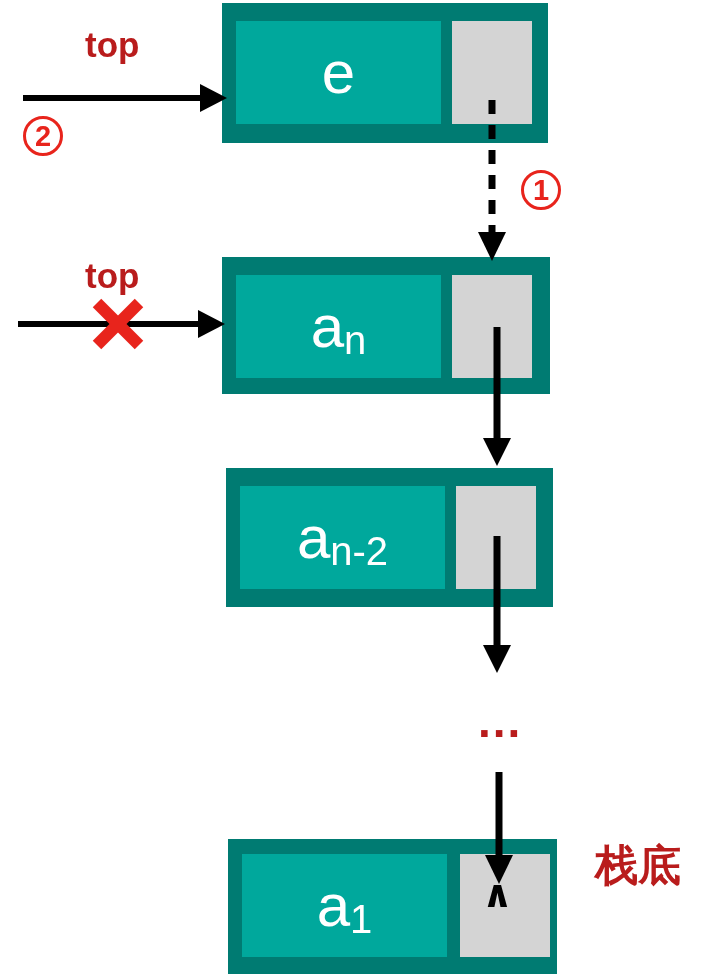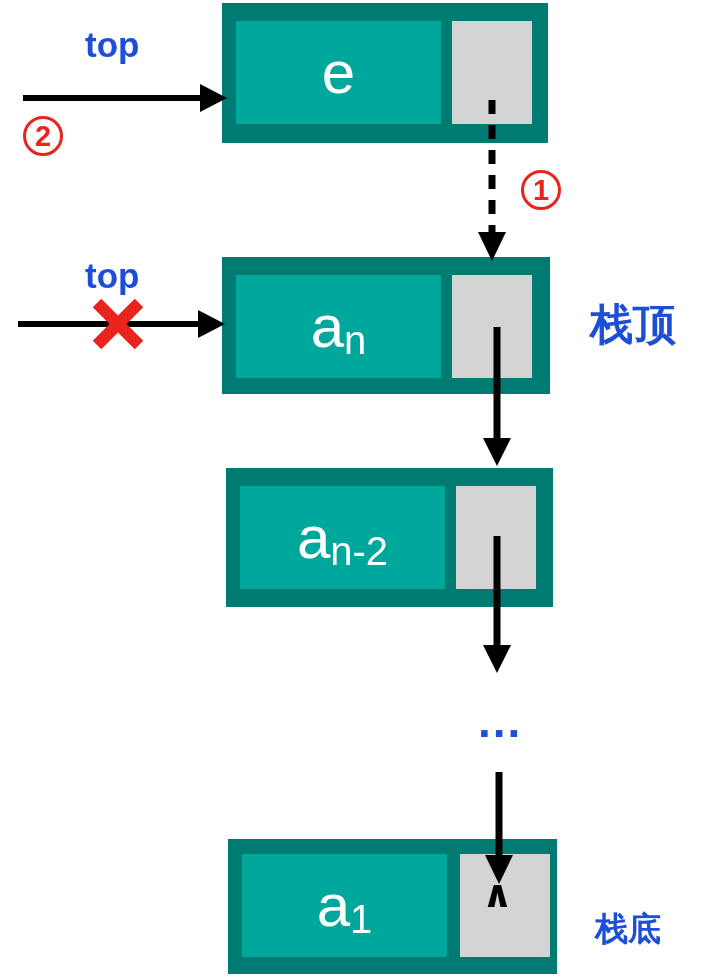--- a/index.html
+++ b/index.html
@@ -36,25 +36,25 @@
   #node-an{left:222px;top:257px;width:328px;height:137px;}
   #node-an-1{left:226px;top:468px;width:327px;height:139px;}
   #node-a1{left:228px;top:839px;width:329px;height:135px;}
   #node-a1 .data-field{top:15px;}
   #node-a1 .pointer-field{left:232px;top:15px;width:90px;}
   .null-marker{
     position:absolute;left:22px;top:21px;
     font-size:38px;line-height:1;font-weight:bold;color:#000;
   }
   
-  .diagram-label{position:absolute;color:#1d4ed8;font-weight:bold;}
+  .diagram-label{position:absolute;color:#b91c1c;font-weight:bold;}
   #label-top-1{left:85px;top:27px;font-size:35px;line-height:1;}
   #label-top-2{left:85px;top:258px;font-size:35px;line-height:1;}
   #label-stack-top{left:590px;top:303px;font-size:43px;line-height:1;}
-  #label-stack-bottom{left:595px;top:912px;font-size:33px;line-height:1;}
+  #label-stack-bottom{left:595px;top:844px;font-size:43px;line-height:1;}
   #label-ellipsis{left:478px;top:698px;font-size:46px;font-weight:900;line-height:1;letter-spacing:2px;}
   
   .step-badge{
     position:absolute;width:40px;height:40px;border-radius:50%;
     border:3px solid var(--annotation-red);color:var(--annotation-red);
     font-size:29px;font-weight:bold;
     display:flex;align-items:center;justify-content:center;
     background:transparent;
   }
   #step-2{left:23px;top:116px;}
@@ -101,21 +101,20 @@
       <span class="node-label">a</span>
         <span class="node-sub">1</span>
     </div>
     <div class="pointer-field">
       <span class="null-marker">∧</span>
     </div>
   </div>
 
   <div class="diagram-label" id="label-top-1">top</div>
   <div class="diagram-label" id="label-top-2">top</div>
-  <div class="diagram-label" id="label-stack-top">栈顶</div>
   <div class="diagram-label" id="label-stack-bottom">栈底</div>
   <div class="diagram-label" id="label-ellipsis">...</div>
 
   <div class="step-badge" id="step-2">2</div>
   <div class="step-badge" id="step-1">1</div>
 
   <svg id="arrow-layer" viewBox="0 0 702 978" xmlns="http://www.w3.org/2000/svg">
     <g>
       <line class="arrow-line" x1="23" y1="98" x2="200" y2="98"></line>
       <polygon class="arrow-head" points="200,84 200,112 227,98"></polygon>

